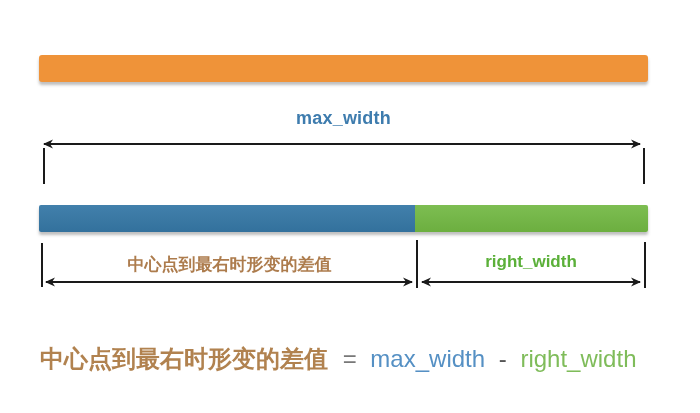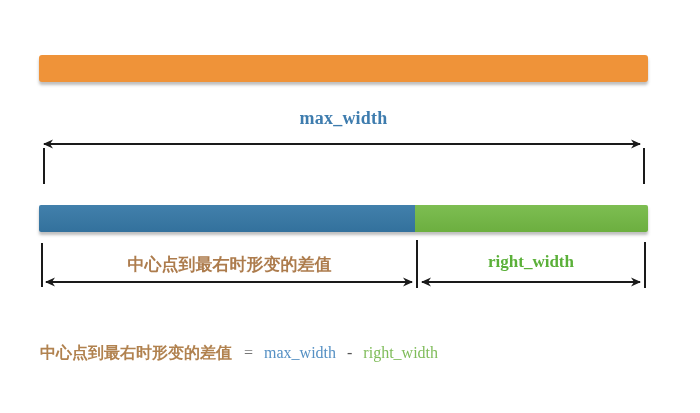--- a/index.html
+++ b/index.html
@@ -1,20 +1,20 @@
 <!DOCTYPE html>
 <html><head>
 <meta charset="utf-8">
 <style>
   html,body{margin:0;padding:0;background:#ffffff;}
   .canvas{
     position:relative;
     width:700px;height:413px;
     background:#ffffff;
-    font-family:Liberation Serif, serif;
+    font-family:Liberation Sans, sans-serif;
     overflow:hidden;
   }
   
   .bar-orange{
     position:absolute;left:39px;top:55px;width:609px;height:27px;
     background:#EF9339;border-radius:3px;
     box-shadow:0 3px 3px rgba(110,110,110,.45);
   }
   
   .maxw-label{
@@ -39,21 +39,21 @@
     position:absolute;left:42px;top:253px;width:375px;
     text-align:center;font-size:17px;font-weight:bold;color:#AD7C4D;
   }
   .right-seg-label{
     position:absolute;left:417px;top:252px;width:228px;
     text-align:center;font-size:17px;font-weight:bold;color:#5BB039;
   }
   
   .formula{
     position:absolute;left:40px;top:343px;
-    font-size:16px;white-space:nowrap;
+    font-size:24px;white-space:nowrap;
   }
   .formula .lhs{font-weight:bold;color:#B1824F;}
   .formula .op-eq{color:#787878;margin:0 7px 0 8px;}
   .formula .t-blue{color:#5590C4;}
   .formula .op-minus{color:#555555;margin:0 7px;}
   .formula .t-green{color:#7FBC5A;}
 </style>
 </head>
 <body>
 

